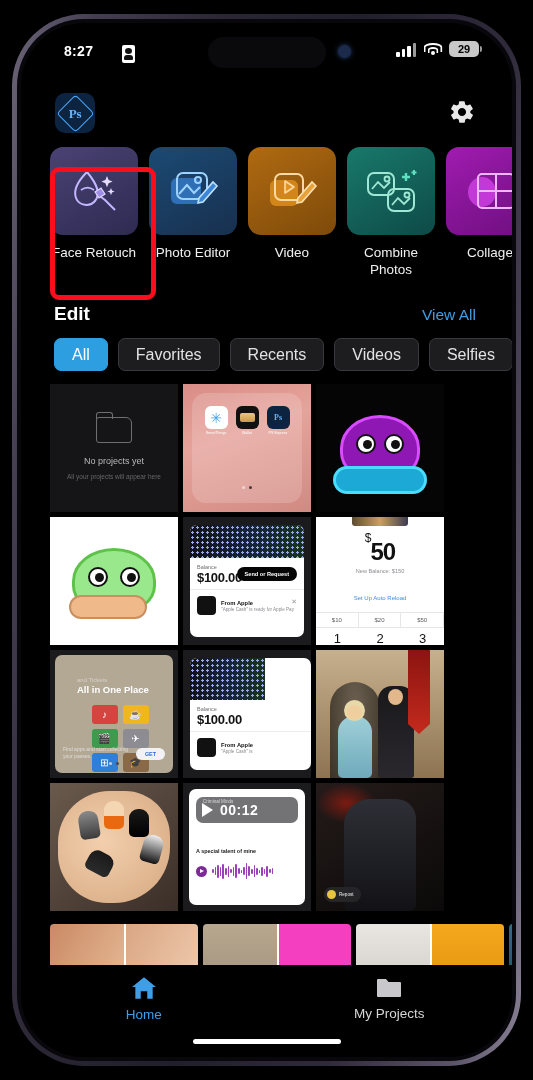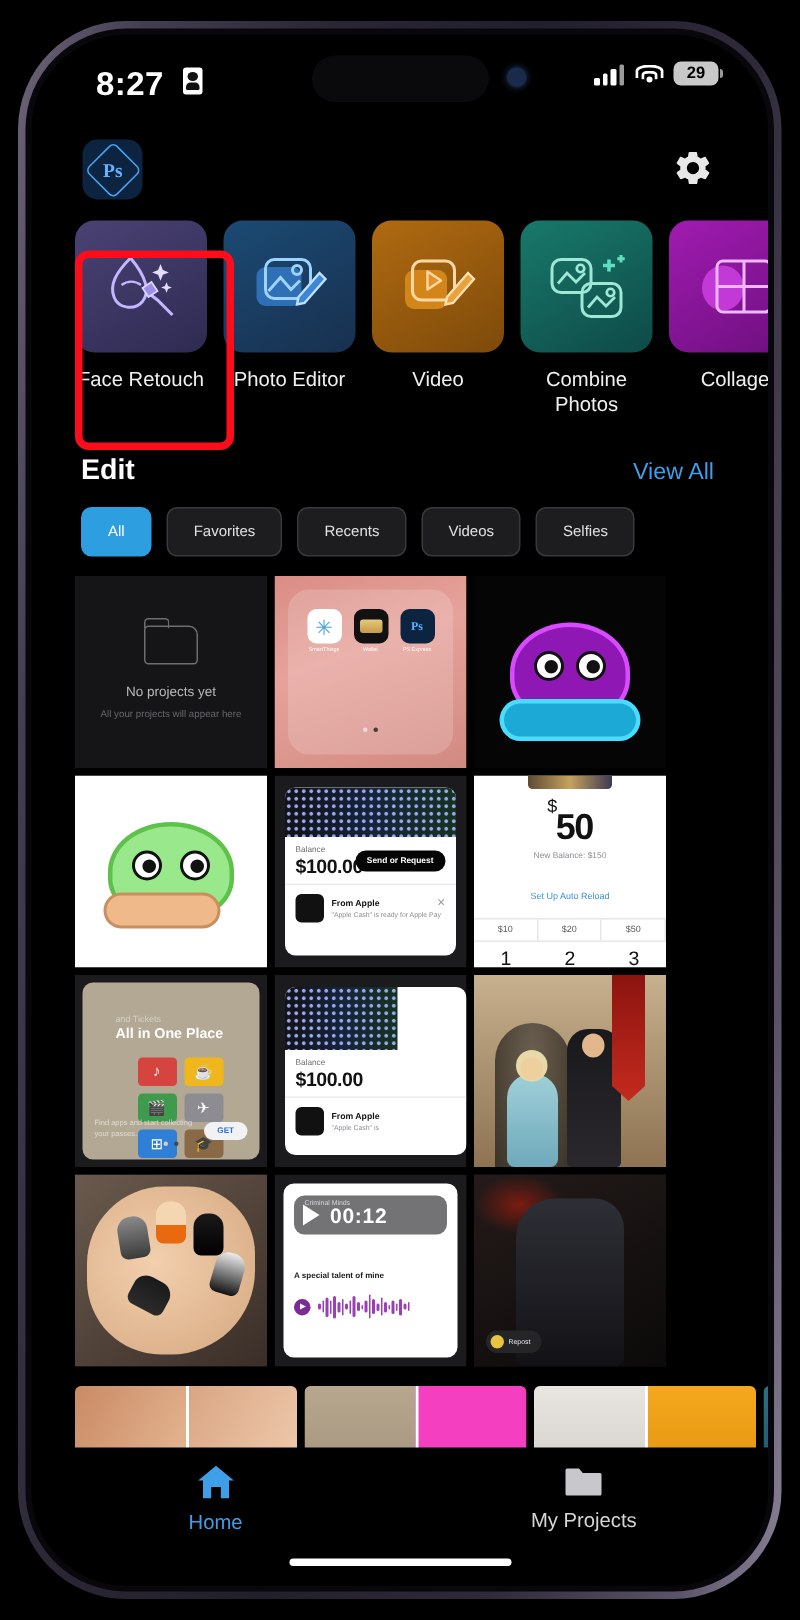--- a/index.html
+++ b/index.html
@@ -20,21 +20,21 @@
     padding:4px;
   }
   .screen{
     position:absolute; inset:4px; border-radius:63px; overflow:hidden;
     background:#000;
   }
 
   
   .statusbar{ position:relative; height:62px; }
   .sb-time{ position:absolute; left:43px; top:20px; color:#fff;
-    font-size:22px; font-weight:bold; letter-spacing:.3px; }
+    font-size:14px; font-weight:bold; letter-spacing:.3px; }
   .sb-rec{ position:absolute; left:101px; top:22px; width:13px; height:18px;
     border-radius:2px; background:#fff; }
   .sb-rec::after{ content:""; position:absolute; left:3px; top:3px;
     width:7px; height:6px; border-radius:50%; background:#111; }
   .sb-rec::before{ content:""; position:absolute; left:2px; bottom:3px;
     width:9px; height:5px; border-radius:3px 3px 1px 1px; background:#111; }
   .notch{ position:absolute; left:50%; transform:translateX(-50%); top:14px;
     width:118px; height:31px; border-radius:18px; background:#0a0a0d; }
   .dyn-dot{ position:absolute; left:317px; top:22px; width:13px; height:13px;
     border-radius:50%; background:#1b2a4a; box-shadow:0 0 5px #24406e; }
@@ -91,21 +91,21 @@
 
   
   .sec{ display:flex; align-items:baseline; justify-content:space-between;
     padding:25px 36px 0 33px; }
   .sec h2{ color:#fff; font-size:19px; font-weight:bold; }
   .sec a{ color:#3f9ee8; font-size:15.5px; }
 
   
   .chips{ display:flex; gap:10px; padding:13px 0 0 33px; }
   .chip{ height:33px; padding:0 17px; border-radius:7px; color:#e2e2e2;
-    font-size:10px; display:flex; align-items:center;
+    font-size:16px; display:flex; align-items:center;
     background:#1d1d1f; border:1px solid #39393d; flex:0 0 auto; }
   .chip.on{ background:#2d9fe0; border-color:#2d9fe0; color:#fff; }
 
   
   .grid{ display:flex; flex-wrap:wrap; gap:5px; padding:13px 0 0 29px;
     width:520px; }
   .cell{ width:128px; height:128px; flex:0 0 128px; overflow:hidden;
     position:relative; background:#141416; }
 
   

